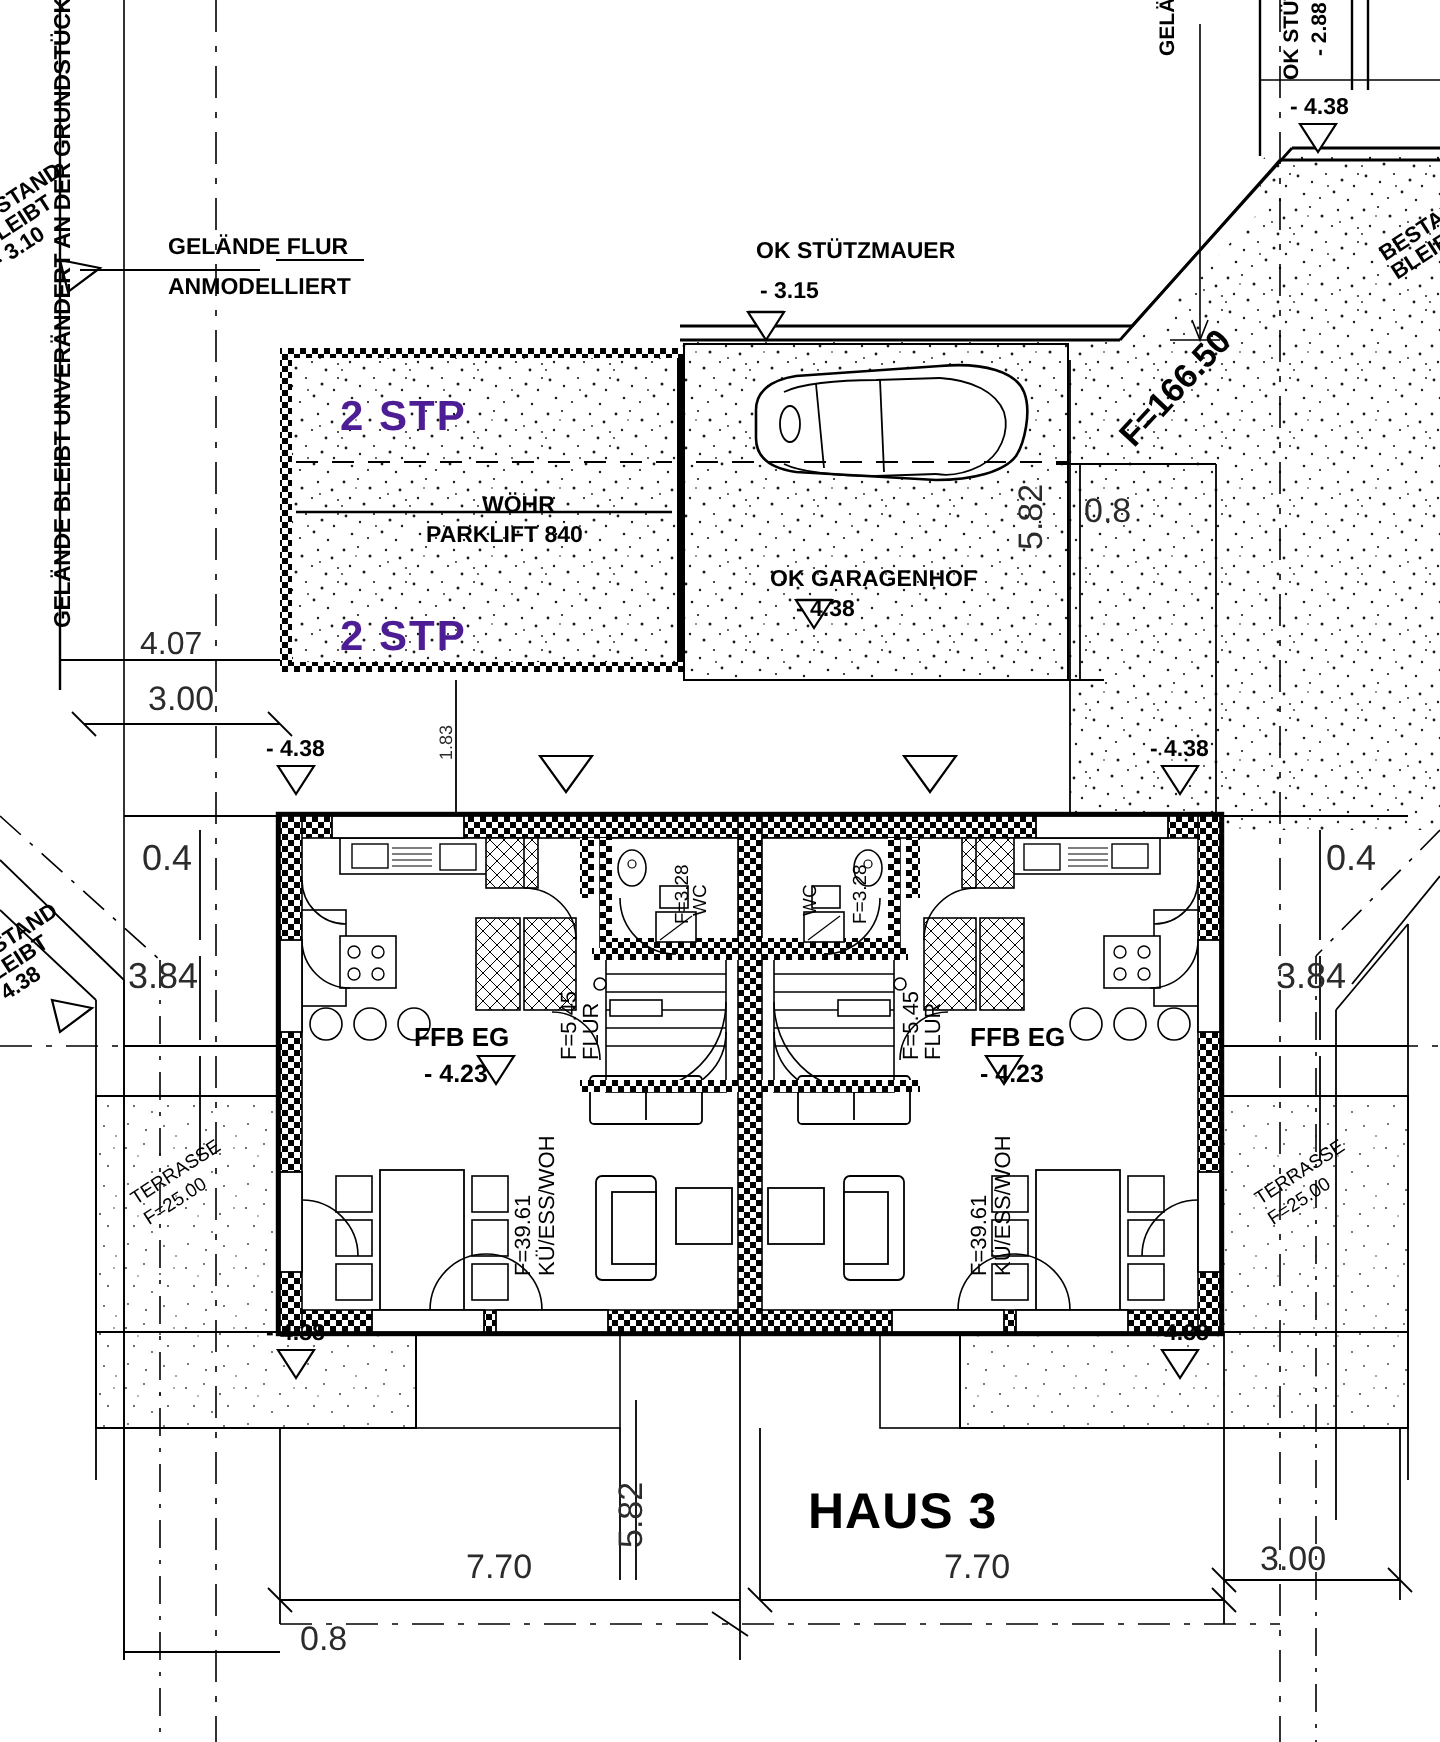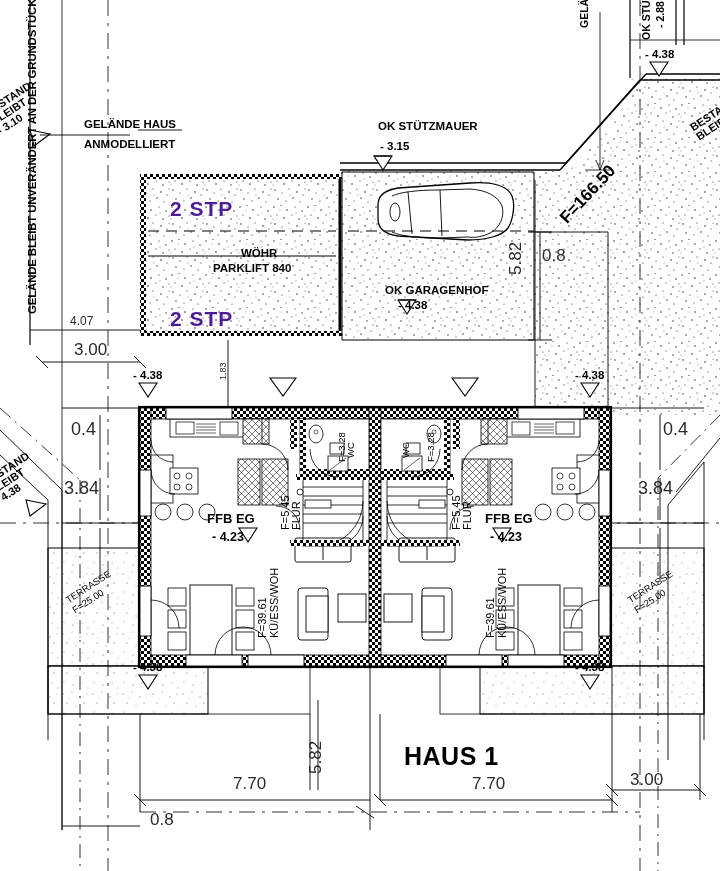--- a/index.html
+++ b/index.html
@@ -465,21 +465,21 @@
   <div>BESTAND</div>
   <div>BLEIBT</div>
   <div>- 4.38</div>
 </div>
 
 <div style="position:absolute;left:690px;top:108px;transform:rotate(-33deg);font-size:11px;font-weight:bold;line-height:11px;">
   <div>BESTAND</div>
   <div>BLEIBT</div>
 </div>
 
-<div class="lbl bold" style="left:84px;top:118px;font-size:11.5px;">GELÄNDE HAUS</div>
+<div class="lbl bold" style="left:84px;top:118px;font-size:11.5px;">GELÄNDE FLUR</div>
 <div class="lbl bold" style="left:84px;top:138px;font-size:11.5px;">ANMODELLIERT</div>
 
 <div class="lbl bold" style="left:378px;top:120px;font-size:11.5px;">OK STÜTZMAUER</div>
 <div class="lbl bold" style="left:380px;top:140px;font-size:11.5px;">- 3.15</div>
 
 <div class="lbl bold" style="left:640px;top:40px;font-size:10.5px;transform:rotate(-90deg);transform-origin:left top;">OK STÜTZMAUER</div>
 <div class="lbl bold" style="left:654px;top:28px;font-size:10.5px;transform:rotate(-90deg);transform-origin:left top;">- 2.88</div>
 
 <div class="lbl bold" style="left:578px;top:28px;font-size:10.5px;transform:rotate(-90deg);transform-origin:left top;">GELÄNDE</div>
 
@@ -492,21 +492,21 @@
 <div class="lbl gray" style="left:170px;top:197px;font-size:21px;font-weight:bold;letter-spacing:1px;">2 STP</div>
 <div class="lbl gray" style="left:170px;top:307px;font-size:21px;font-weight:bold;letter-spacing:1px;">2 STP</div>
 <div class="lbl bold" style="left:213px;top:247px;font-size:11.5px;margin-left:28px;">WÖHR</div>
 <div class="lbl bold" style="left:213px;top:262px;font-size:11.5px;">PARKLIFT 840</div>
 
 <div class="lbl bold" style="left:385px;top:284px;font-size:11.5px;">OK GARAGENHOF</div>
 <div class="lbl bold" style="left:398px;top:299px;font-size:11.5px;">- 4.38</div>
 
 <div class="lbl bold" style="left:556px;top:214px;font-size:17px;transform:rotate(-47deg);transform-origin:left top;">F=166.50</div>
 
-<div class="lbl bold" style="left:404px;top:742px;font-size:25px;letter-spacing:0.5px;">HAUS 1</div>
+<div class="lbl bold" style="left:404px;top:742px;font-size:25px;letter-spacing:0.5px;">HAUS 3</div>
 
 <div class="lbl bold" style="left:207px;top:511px;font-size:13px;">FFB EG</div>
 <div class="lbl bold" style="left:212px;top:530px;font-size:12.5px;">- 4.23</div>
 
 <div class="lbl bold" style="left:485px;top:511px;font-size:13px;">FFB EG</div>
 <div class="lbl bold" style="left:490px;top:530px;font-size:12.5px;">- 4.23</div>
 
 <div class="lbl" style="left:290px;top:530px;font-size:11px;transform:rotate(-90deg);transform-origin:left top;">FLUR</div>
 <div class="lbl" style="left:279px;top:530px;font-size:11px;transform:rotate(-90deg);transform-origin:left top;">F=5.45</div>
 <div class="lbl" style="left:268px;top:638px;font-size:11px;transform:rotate(-90deg);transform-origin:left top;">KÜ/ESS/WOH</div>
@@ -524,21 +524,21 @@
 <div style="position:absolute;left:66px;top:580px;transform:rotate(-33deg);font-size:9.5px;line-height:12px;">
   <div>TERRASSE</div>
   <div>F=25.00</div>
 </div>
 <div style="position:absolute;left:628px;top:580px;transform:rotate(-33deg);font-size:9.5px;line-height:12px;">
   <div>TERRASSE</div>
   <div>F=25.00</div>
 </div>
 
 <div class="lbl dim" style="left:74px;top:340px;font-size:17px;">3.00</div>
-<div class="lbl dim" style="left:70px;top:314px;font-size:12px;">4.07</div>
+<div class="lbl dim" style="left:70px;top:314px;font-size:16px;">4.07</div>
 <div class="lbl dim" style="left:71px;top:419px;font-size:18px;">0.4</div>
 <div class="lbl dim" style="left:64px;top:478px;font-size:18px;">3.84</div>
 <div class="lbl dim" style="left:663px;top:419px;font-size:18px;">0.4</div>
 <div class="lbl dim" style="left:638px;top:478px;font-size:18px;">3.84</div>
 <div class="lbl dim" style="left:630px;top:770px;font-size:17px;">3.00</div>
 <div class="lbl dim" style="left:542px;top:246px;font-size:17px;">0.8</div>
 <div class="lbl dim" style="left:506px;top:275px;font-size:17px;transform:rotate(-90deg);transform-origin:left top;">5.82</div>
 <div class="lbl dim" style="left:233px;top:774px;font-size:17px;">7.70</div>
 <div class="lbl dim" style="left:472px;top:774px;font-size:17px;">7.70</div>
 <div class="lbl dim" style="left:306px;top:774px;font-size:17px;transform:rotate(-90deg);transform-origin:left top;">5.82</div>

